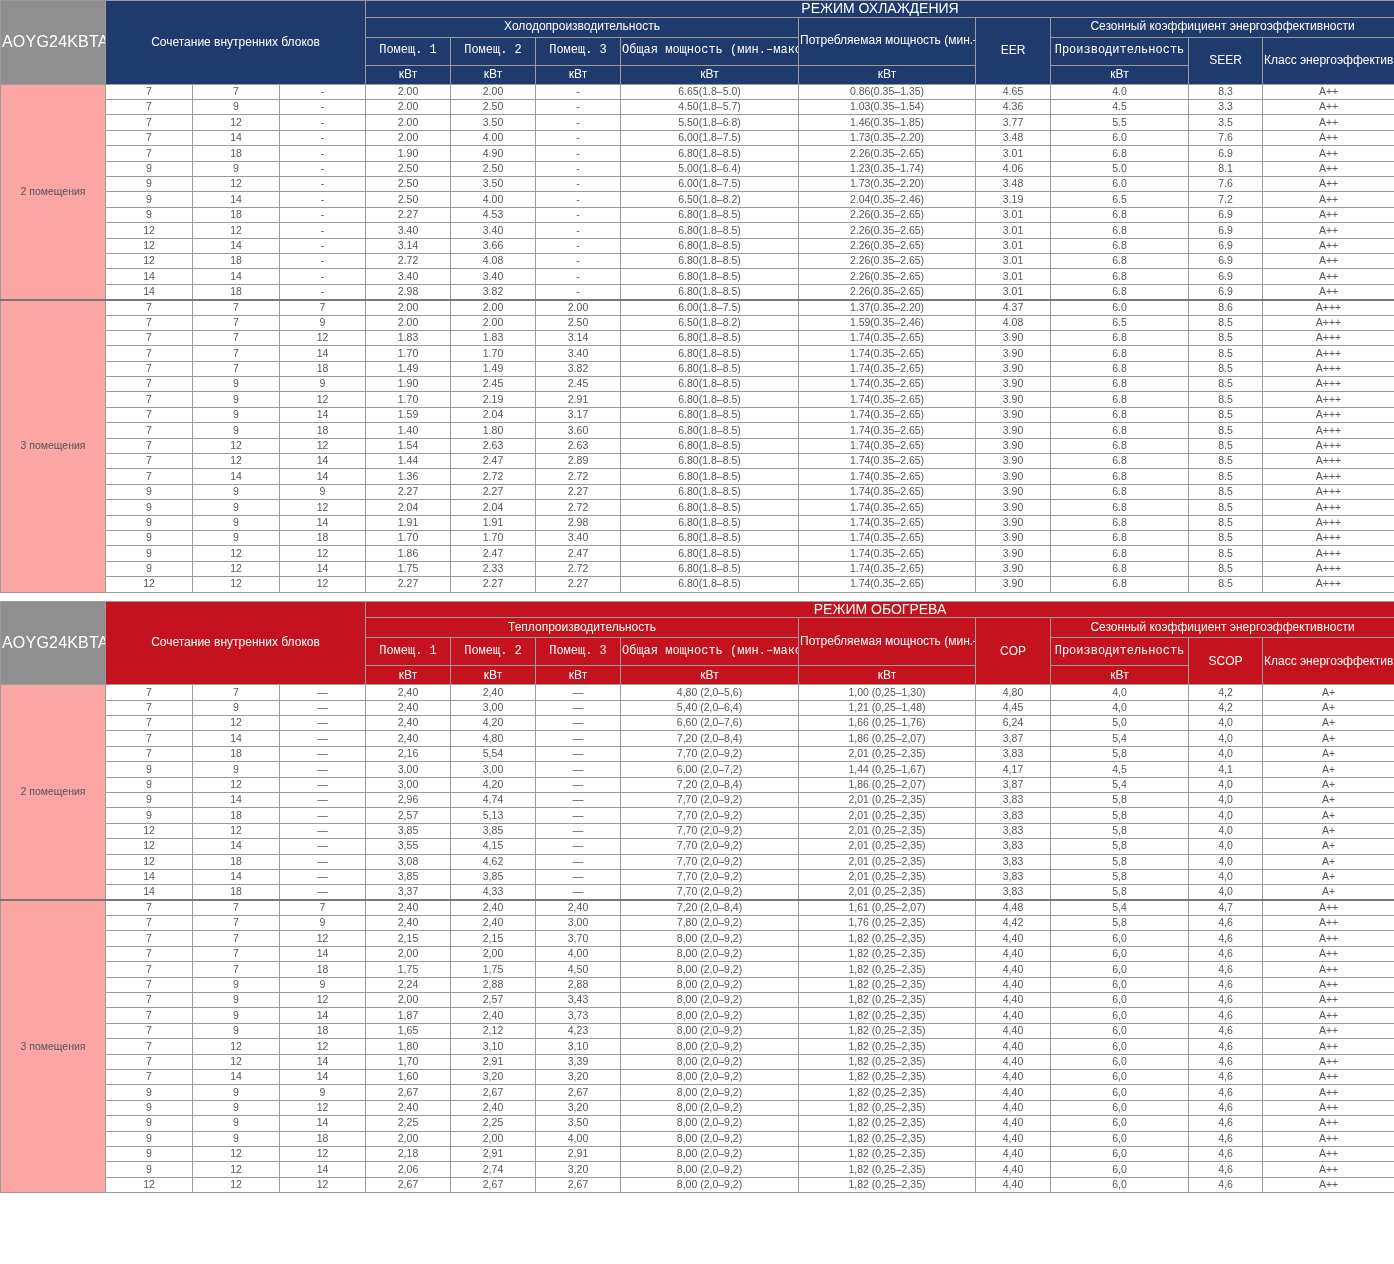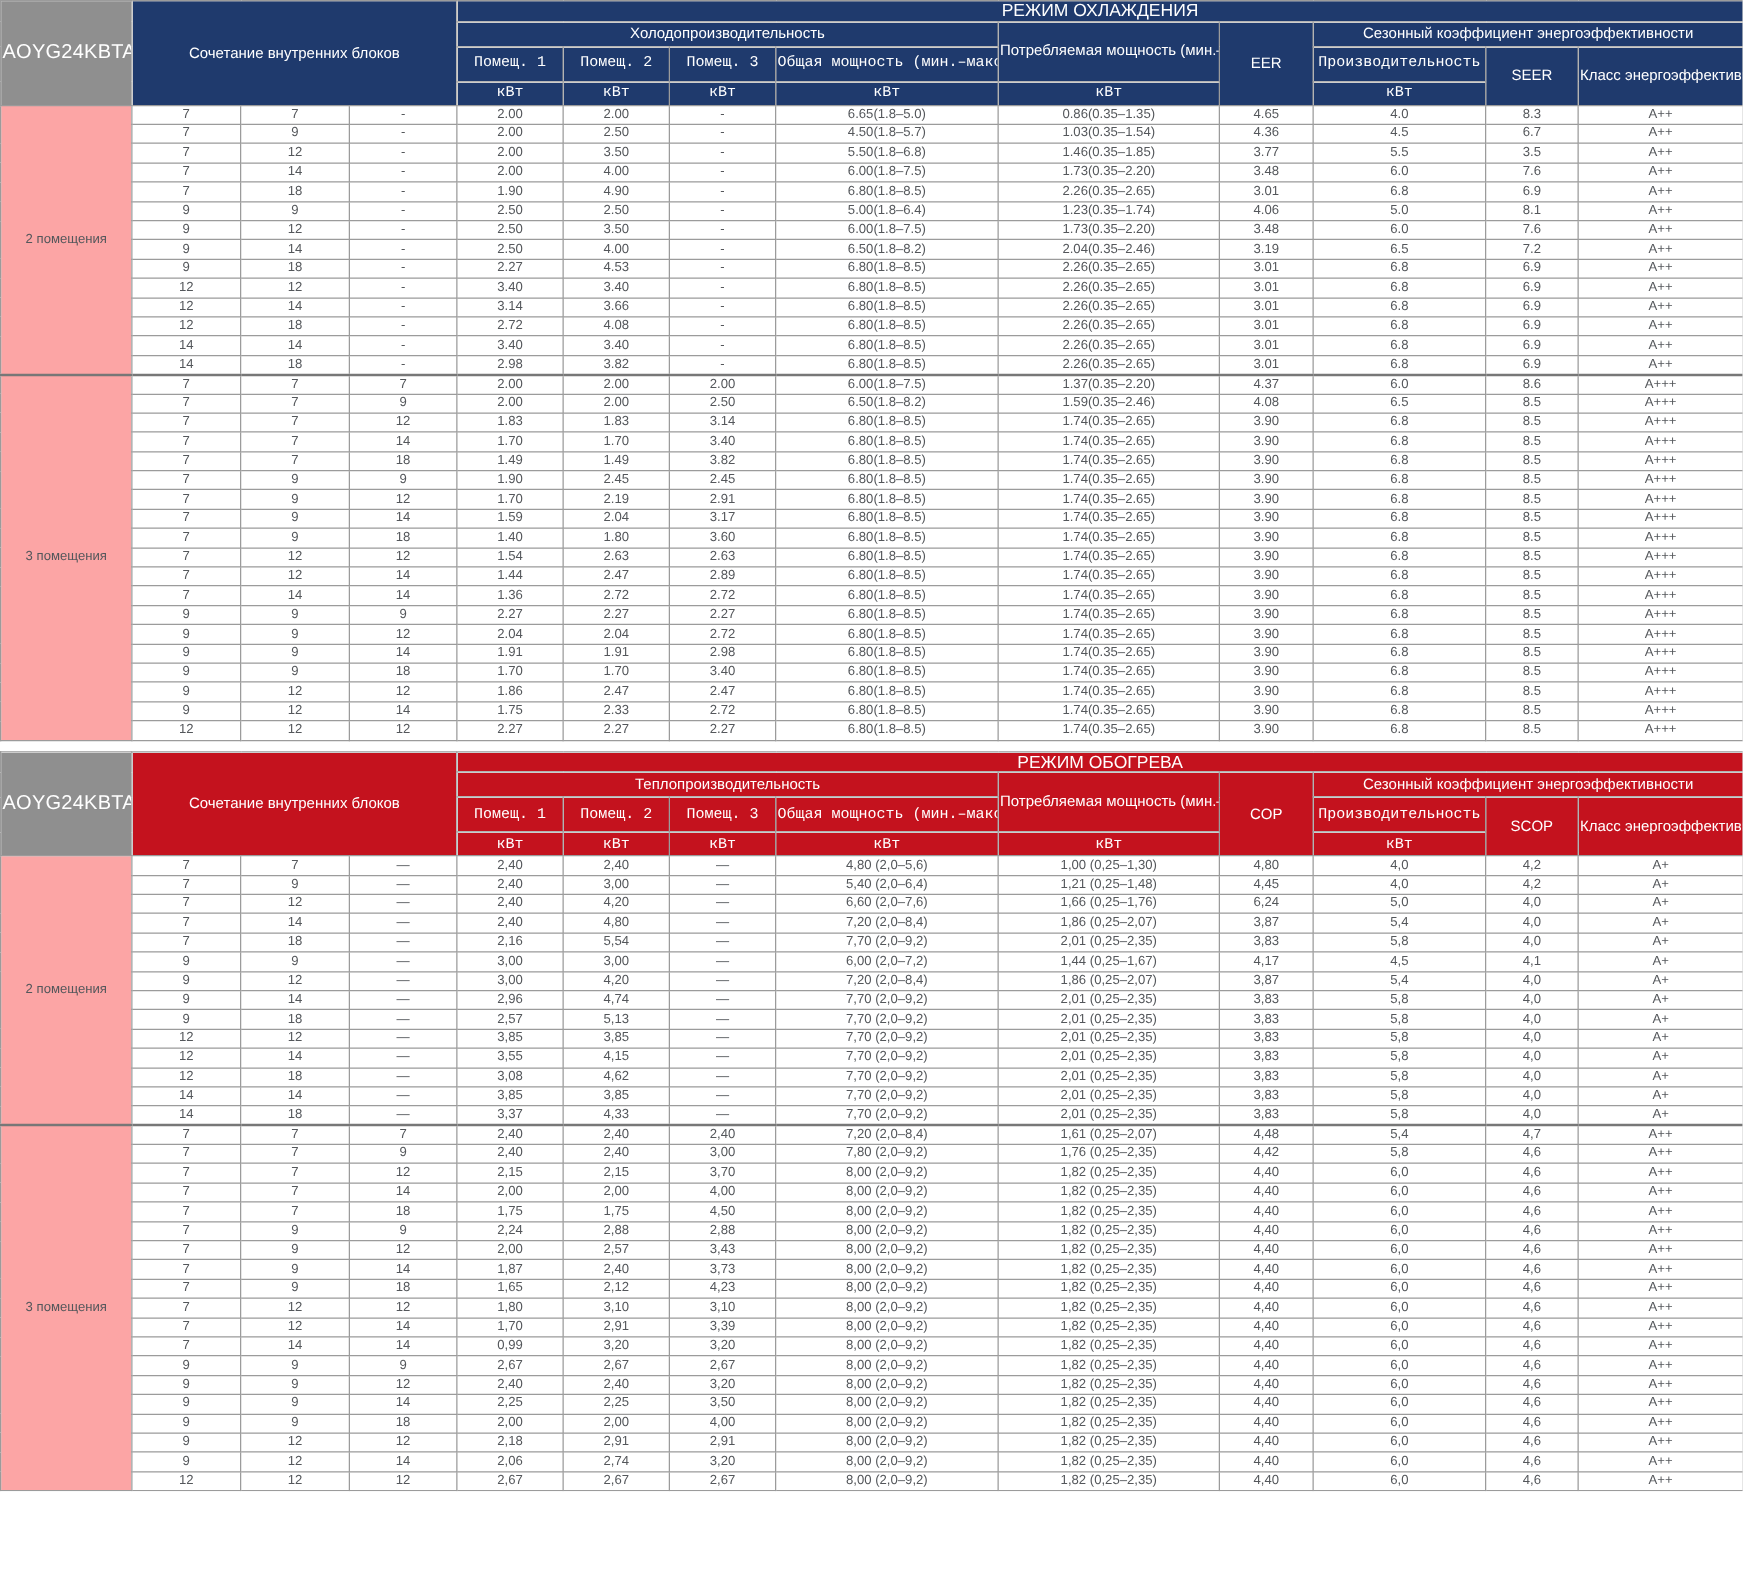--- a/index.html
+++ b/index.html
@@ -46,21 +46,21 @@
   .cooling thead th{background:var(--cool-hdr);}
   .heating thead th{background:var(--heat-hdr);}
   thead th.model{
     background:var(--model-bg) !important;
     font-size:16px;
     letter-spacing:.2px;
   }
   th.banner{height:15px;font-size:14px;}
   th.mode-sub{height:20px;}
   th.room-row{height:28px;font-family:Liberation Mono, monospace;}
-  th.unit-row{height:19px;font-family:Liberation Mono, monospace;}
+  th.unit-row{height:19px;}
   th.wrap{white-space:normal;}
   
   tbody td{background:#fff;}
   td.section-label{
     background:#fca5a5;
     font-size:10.5px;
     white-space:nowrap;
   }
   tr.section-start td{border-top:2px solid var(--section-line);}
   tbody tr td{border-color:#a6a6a6;}
@@ -137,21 +137,21 @@
           <td>7</td>
           <td>9</td>
           <td>-</td>
           <td>2.00</td>
           <td>2.50</td>
           <td>-</td>
           <td>4.50(1.8–5.7)</td>
           <td>1.03(0.35–1.54)</td>
           <td>4.36</td>
           <td>4.5</td>
-          <td>6.7</td>
+          <td>3.3</td>
           <td>A++</td>
         </tr>
         <tr>
           <td>7</td>
           <td>12</td>
           <td>-</td>
           <td>2.00</td>
           <td>3.50</td>
           <td>-</td>
           <td>5.50(1.8–6.8)</td>
@@ -981,21 +981,21 @@
           <td>1,82 (0,25–2,35)</td>
           <td>4,40</td>
           <td>6,0</td>
           <td>4,6</td>
           <td>A++</td>
         </tr>
         <tr>
           <td>7</td>
           <td>14</td>
           <td>14</td>
-          <td>0,99</td>
+          <td>1,60</td>
           <td>3,20</td>
           <td>3,20</td>
           <td>8,00 (2,0–9,2)</td>
           <td>1,82 (0,25–2,35)</td>
           <td>4,40</td>
           <td>6,0</td>
           <td>4,6</td>
           <td>A++</td>
         </tr>
         <tr>

